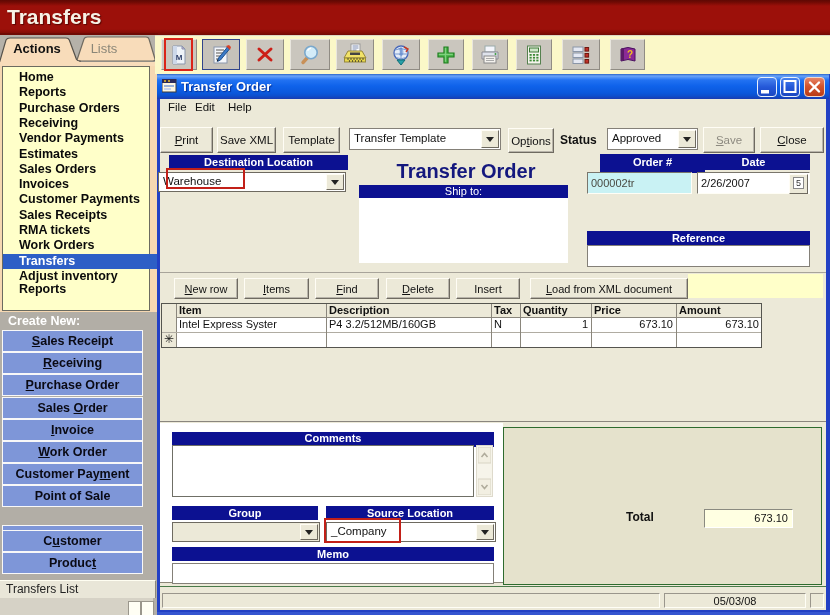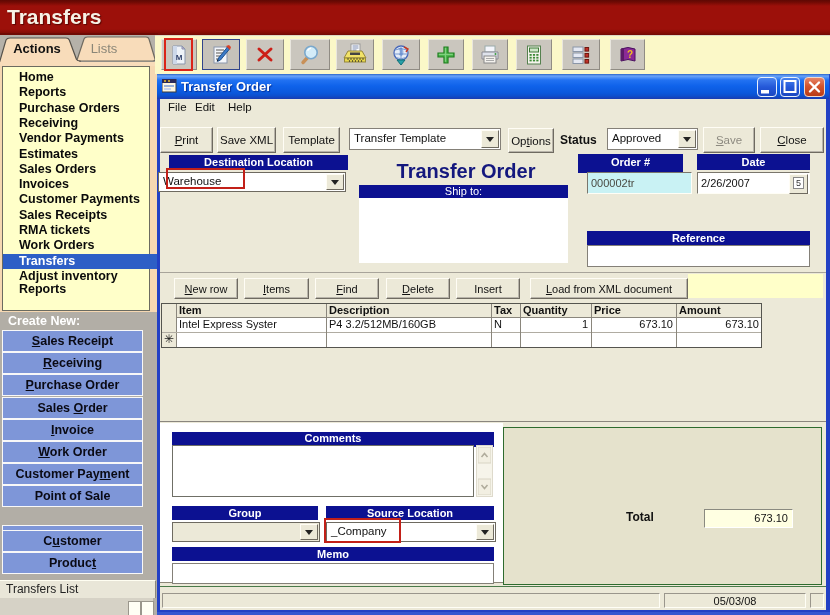--- a/index.html
+++ b/index.html
@@ -343,21 +343,21 @@
  <div class="fld" style="left:158px;top:172px;width:186px;height:18px;border-color:#6e6a60">
   <div class="a" style="left:4px;top:2px;font-size:11.5px;color:#111">Warehouse</div>
   <div class="combo-a">
         <div class="arr"></div>
       </div>
  </div>
  <div class="a" style="left:166px;top:168px;width:75px;height:17px;border:2px solid #c22018"></div>
  <div class="a" style="left:350px;top:160px;width:232px;text-align:center;font-size:20px;font-weight:bold;color:#14187e">Transfer Order</div>
  <div class="nav" style="left:359px;top:185px;width:209px;height:13px;line-height:13px;font-weight:normal">Ship to:</div>
  <div class="a" style="left:359px;top:198px;width:209px;height:65px;background:#fff"></div>
- <div class="nav" style="left:578px;top:154px;width:105px;height:19px;line-height:16px">Order #</div>
+ <div class="nav" style="left:600px;top:154px;width:105px;height:19px;line-height:16px">Order #</div>
  <div class="a" style="left:587px;top:172px;width:105px;height:22px;background:#c9f2f4;
   border:1px solid;border-color:#7a766c #fffef6 #fffef6 #7a766c;box-sizing:border-box">
   <div class="a" style="left:3px;top:4px;font-size:11px;color:#4a4a42">000002tr</div>
     </div>
  <div class="nav" style="left:697px;top:154px;width:113px;height:16px;line-height:16px">Date</div>
  <div class="a" style="left:697px;top:172px;width:113px;height:22px;background:#fff;
   border:1px solid;border-color:#7a766c #fffef6 #fffef6 #7a766c;box-sizing:border-box">
   <div class="a" style="left:3px;top:4px;font-size:11px;color:#111">2/26/2007</div>
   <div class="a" style="right:1px;top:1px;width:17px;height:18px;background:#ece9d8;
    border:1px solid;border-color:#fffdf5 #6e6a60 #6e6a60 #fffdf5;text-align:center;

